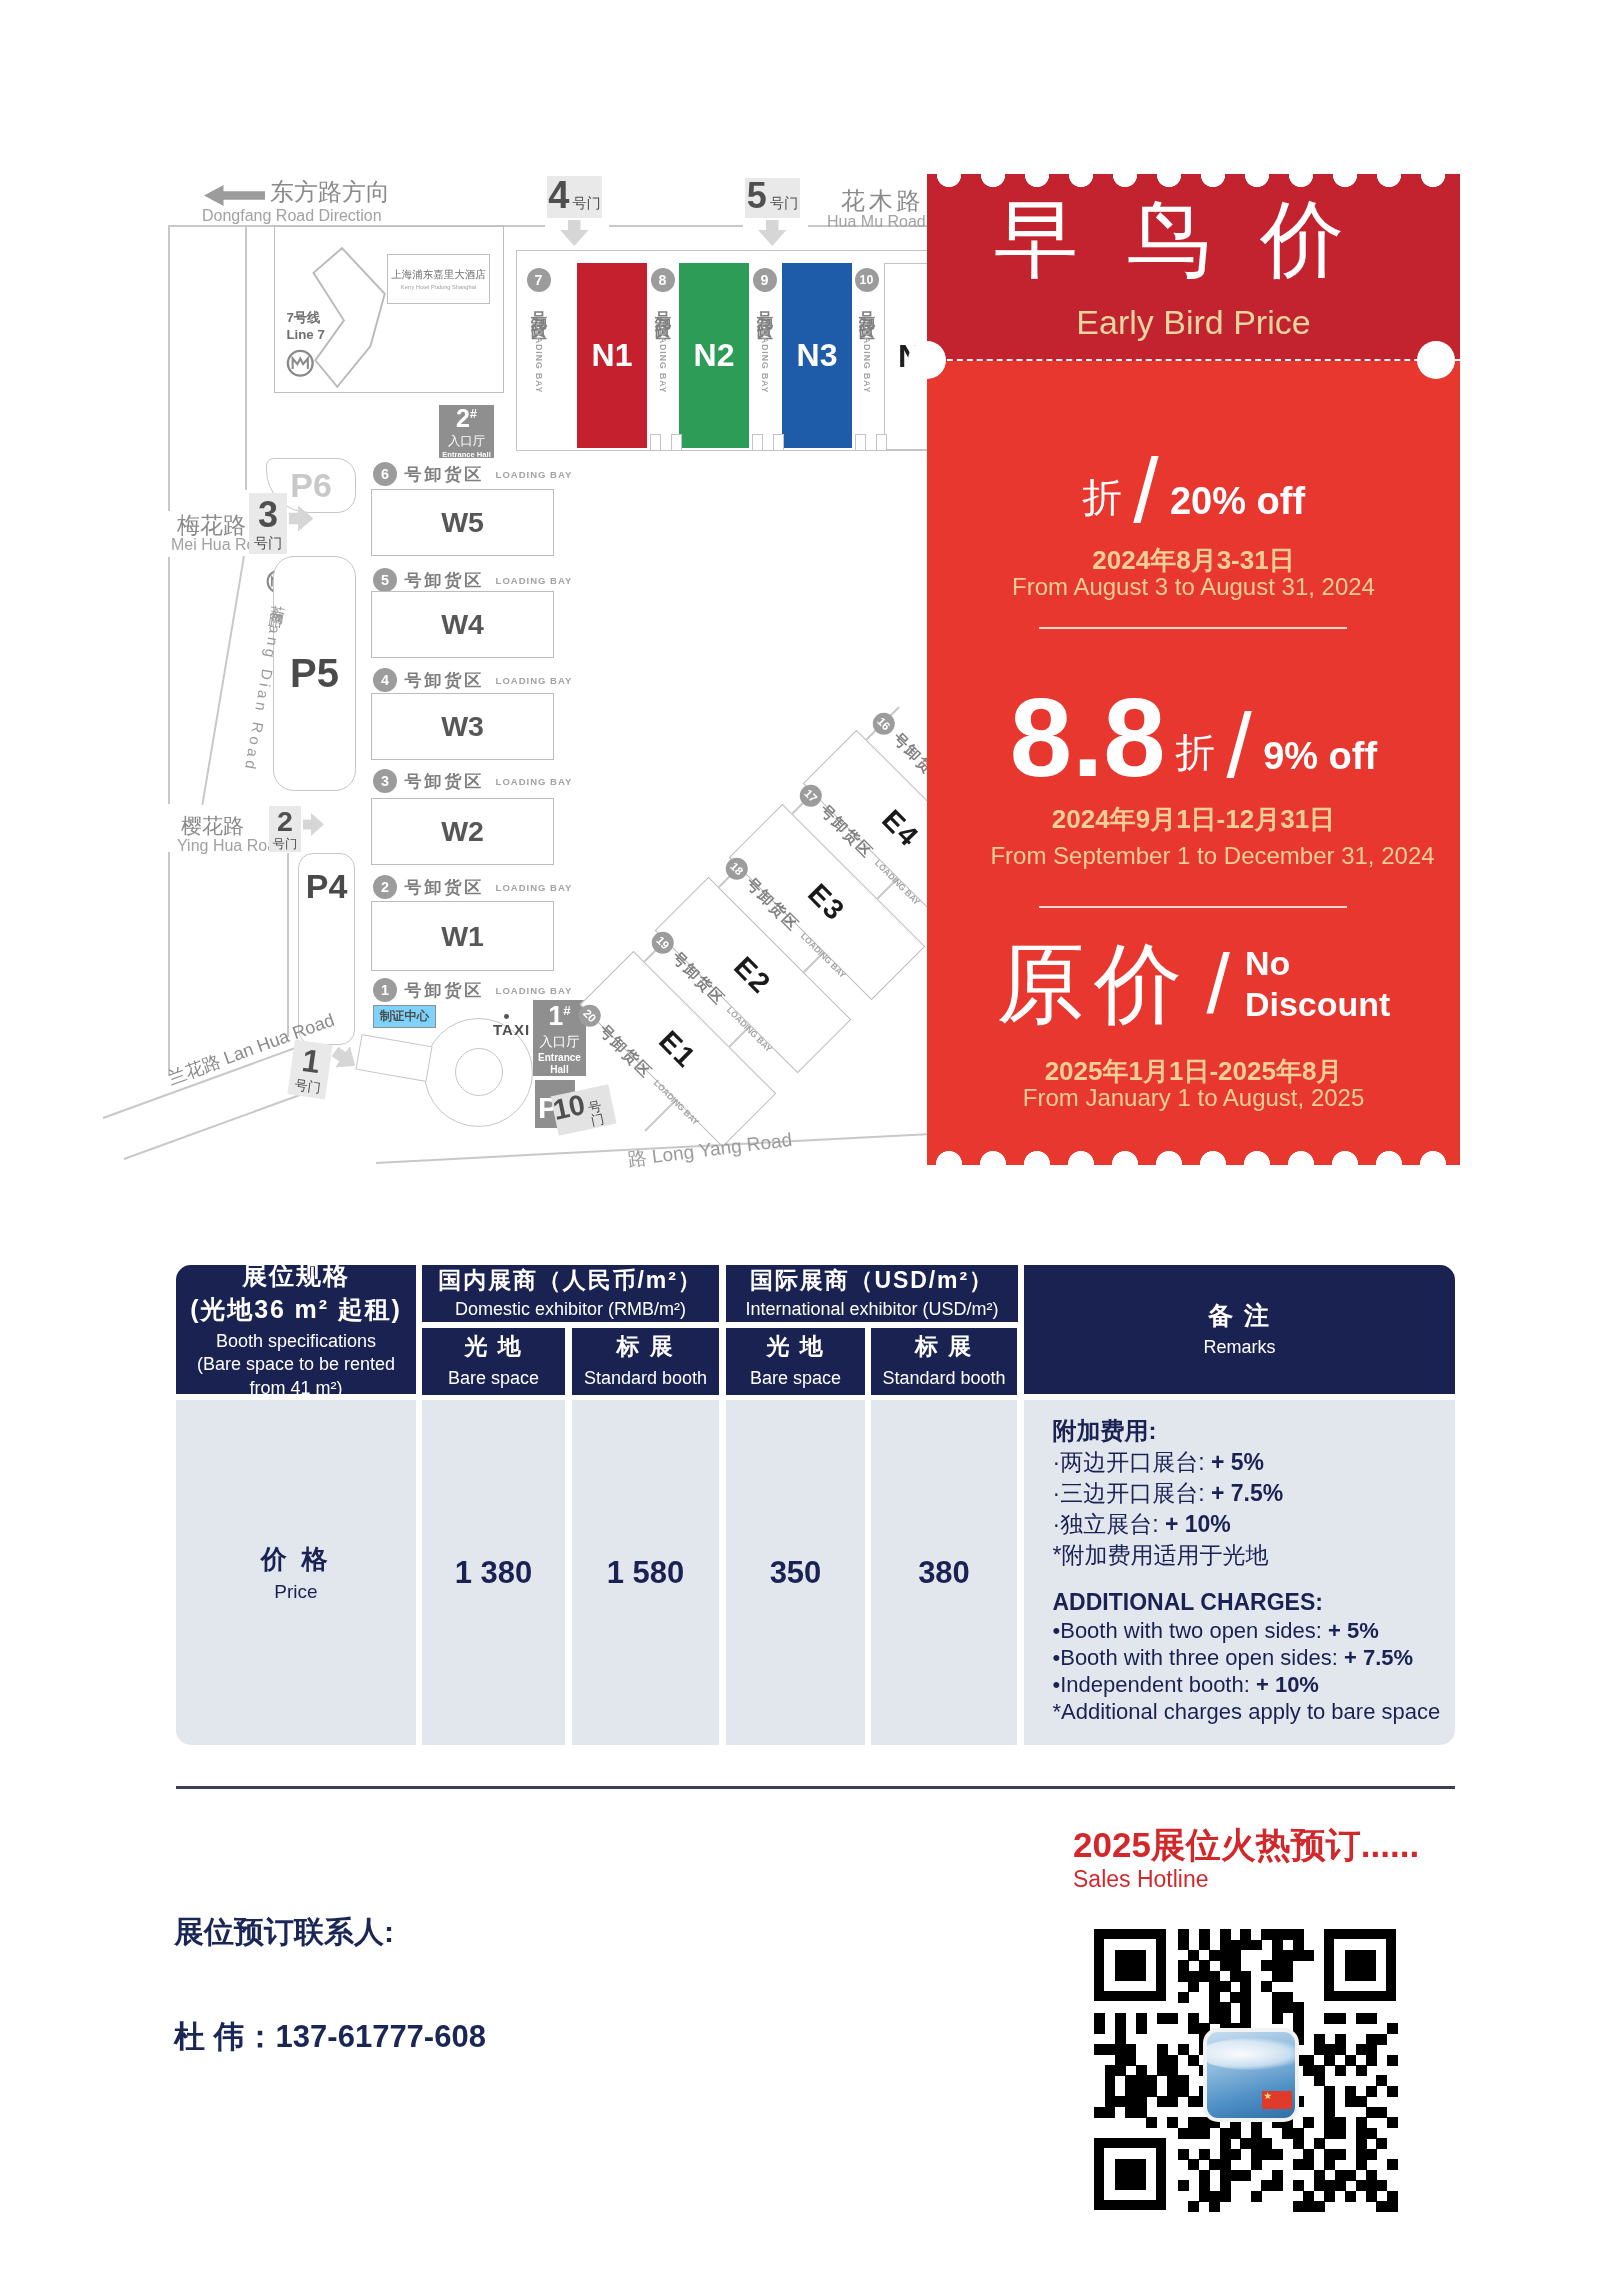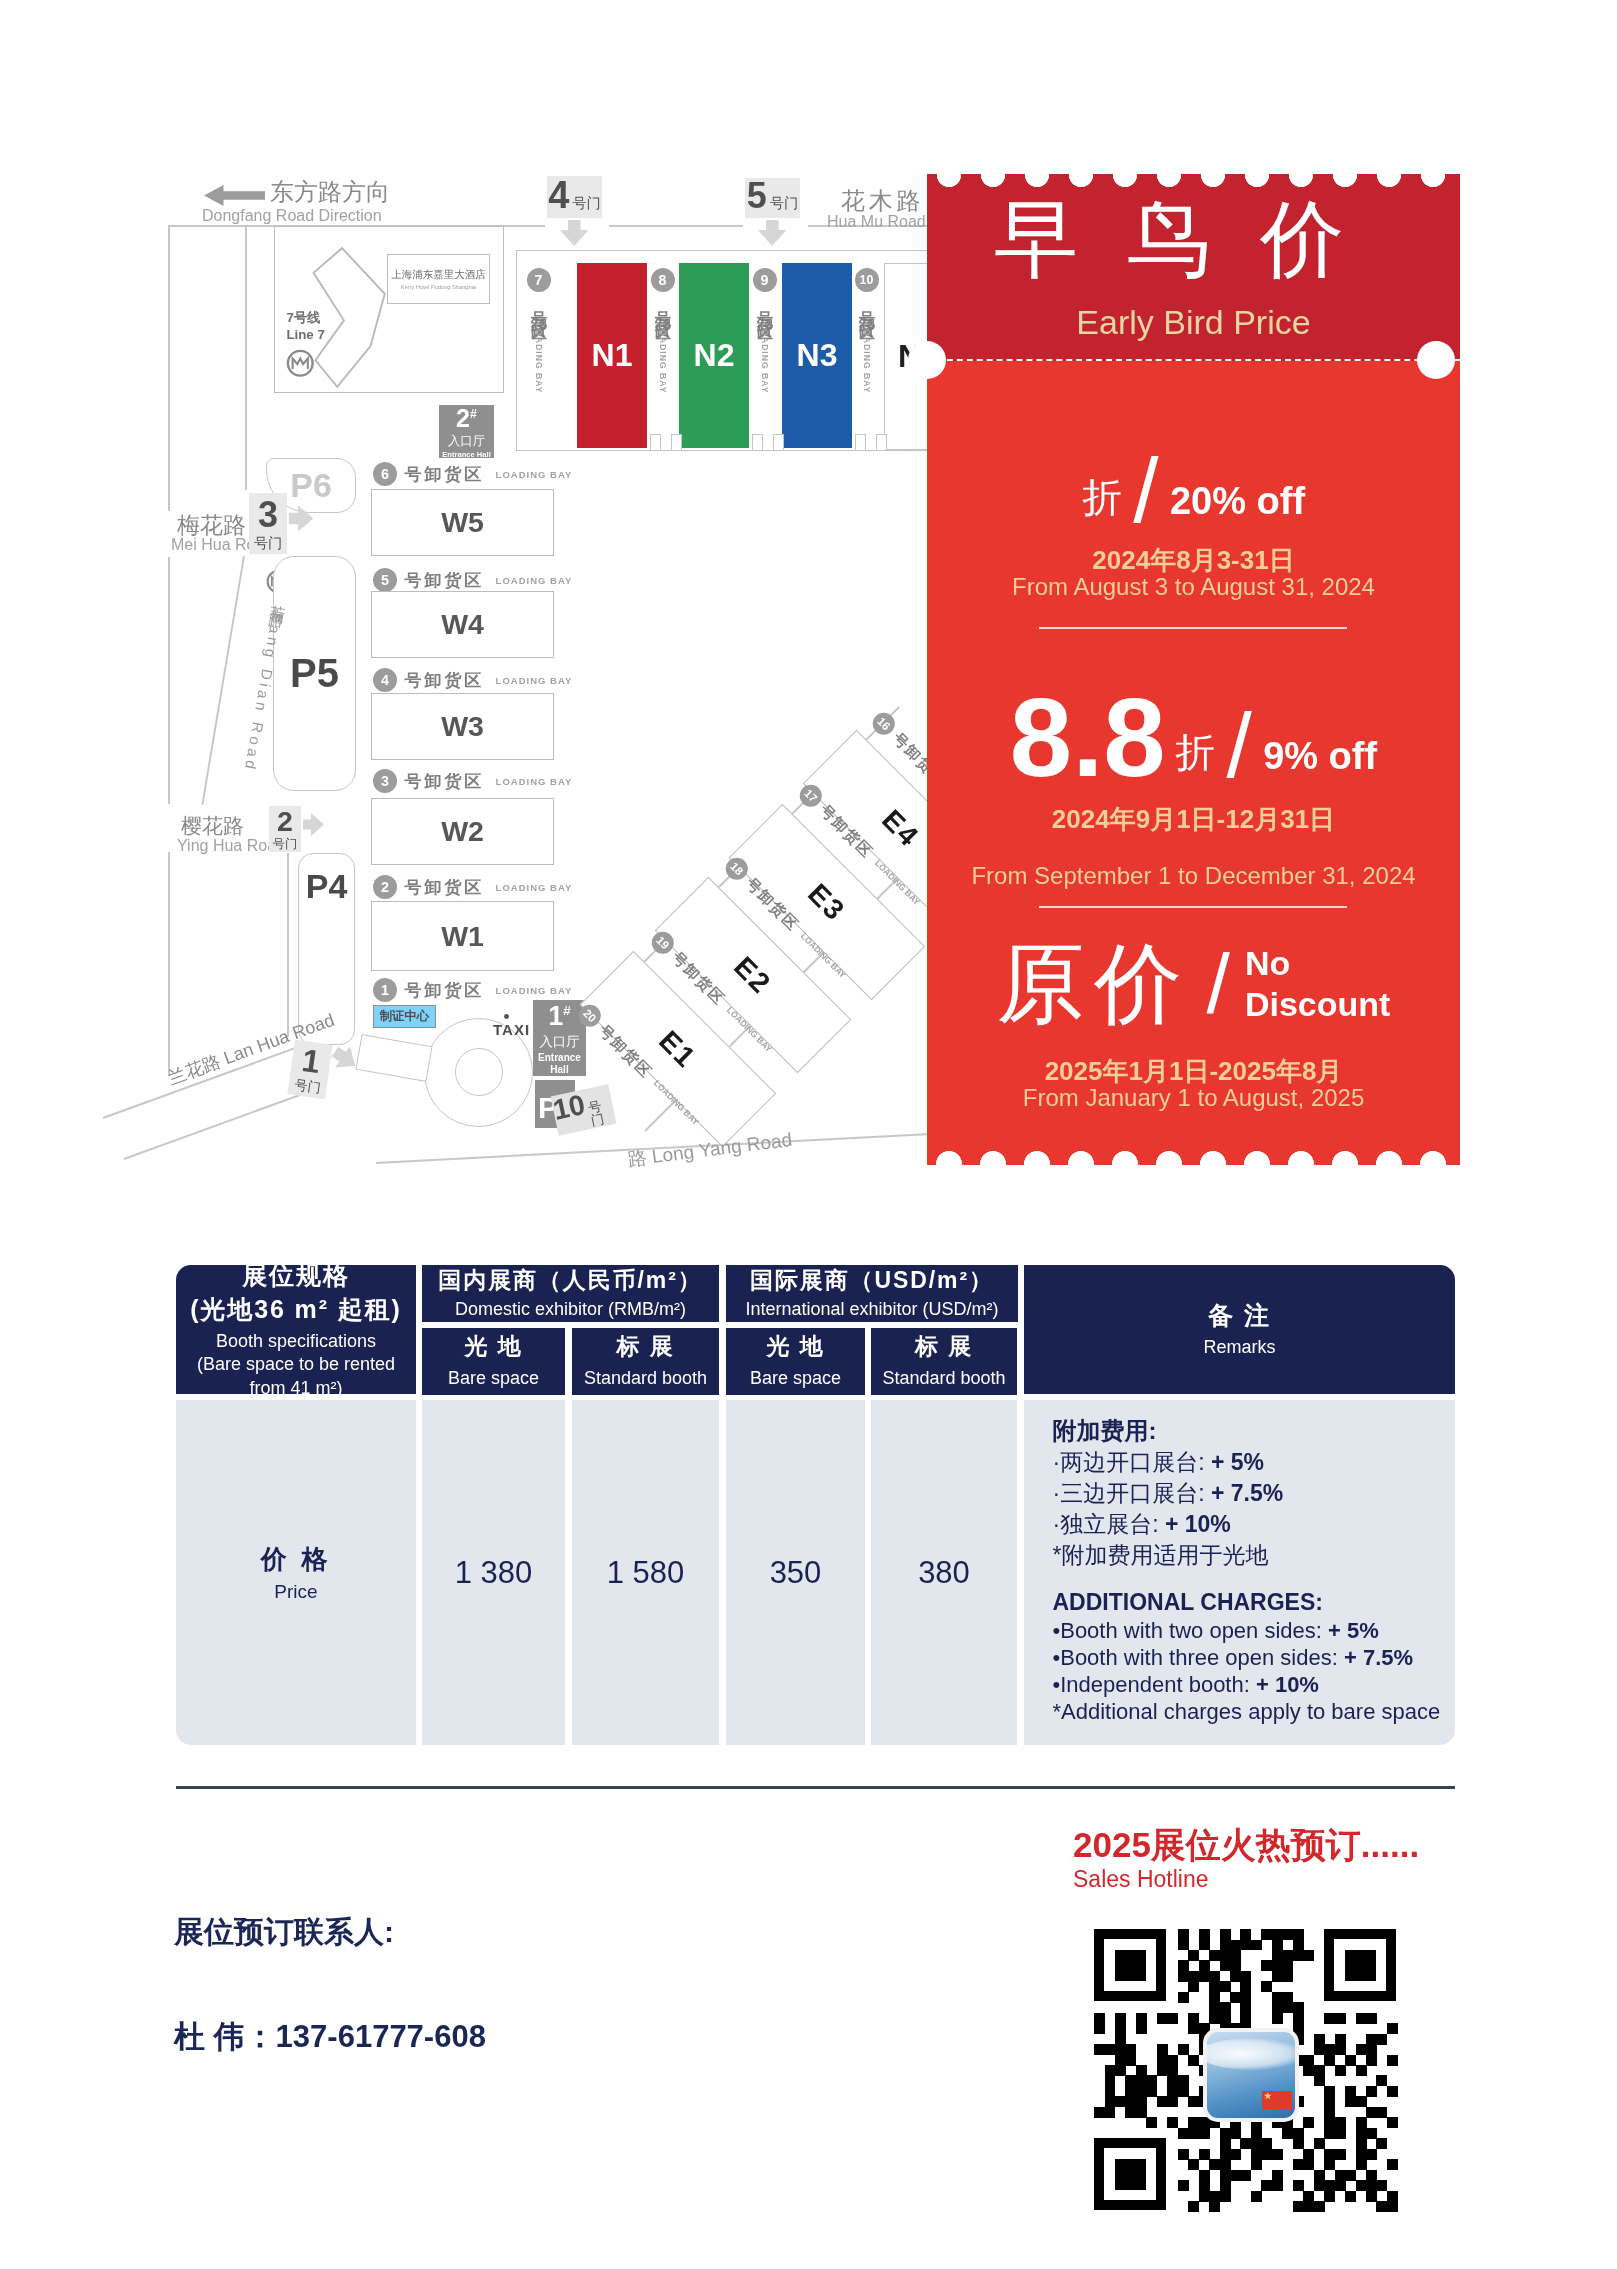--- a/index.html
+++ b/index.html
@@ -79,21 +79,21 @@
   .orig .cn{font-size:88px;font-weight:400;letter-spacing:9.5px;line-height:1;}
   .orig .sl{font-size:84px;font-weight:300;line-height:1;}
   .orig .nd{display:flex;flex-direction:column;text-align:left;font-size:34px;font-weight:bold;line-height:1.2;}
   
   .th{position:absolute;background:#1A2251;color:#fff;display:flex;flex-direction:column;align-items:center;
       justify-content:center;text-align:center;line-height:1.3;}
   .th .cn{font-size:25px;font-weight:bold;letter-spacing:1.9px;}
   .th .en{font-size:18px;margin-top:4.8px;font-weight:400;}
   .td{position:absolute;top:1400px;height:345px;background:#E2E6ED;color:#1A2254;display:flex;flex-direction:column;
       align-items:center;justify-content:center;}
-  .val{font-size:31px;font-weight:normal;}
+  .val{font-size:31px;font-weight:bold;}
   .rk{align-items:flex-start;justify-content:flex-start;padding:15px 13.3px 0 28.5px;box-sizing:border-box;display:block;}
   .rk .t1{font-size:24px;font-weight:bold;line-height:32px;}
   .rk .li{font-size:23px;line-height:31px;}
   .rk .t2{font-size:23px;font-weight:bold;line-height:28.5px;margin-top:17px;}
   .rk .lie{font-size:22px;line-height:27px;}
   
   .qr{position:absolute;left:1094px;top:1929px;width:303px;height:282px;background:#fff;}
   .qr i{position:absolute;width:10.5px;height:10.5px;background:#000;}
   .qf{position:absolute;width:52px;height:52px;border:10.5px solid #000;background:#fff;}
   .qf::after{content:"";position:absolute;left:10.5px;top:10.5px;width:31px;height:31px;background:#000;}
@@ -357,21 +357,21 @@
     <div class="tdate-en" style="top:399px;">From August 3 to August 31, 2024</div>
     <div class="tdiv" style="top:453px;"></div>
 
     <div class="tier" style="top:508px;">
       <span class="num">8.8</span>
       <span class="zhe">折</span>
       <span class="sl">/</span>
       <span class="off">9% off</span>
     </div>
     <div class="tdate-cn" style="top:628px;">2024年9月1日-12月31日</div>
-    <div class="tdate-en" style="top:688px;">From September 1 to December 31, 2024</div>
+    <div class="tdate-en" style="top:668px;margin-left:19px;">From September 1 to December 31, 2024</div>
     <div class="tdiv" style="top:732px;"></div>
 
     <div class="orig">
       <span class="cn">原价</span>
       <span class="sl">/</span>
       <span class="nd">
         <span>No</span>
         <span>Discount</span>
       </span>
     </div>

